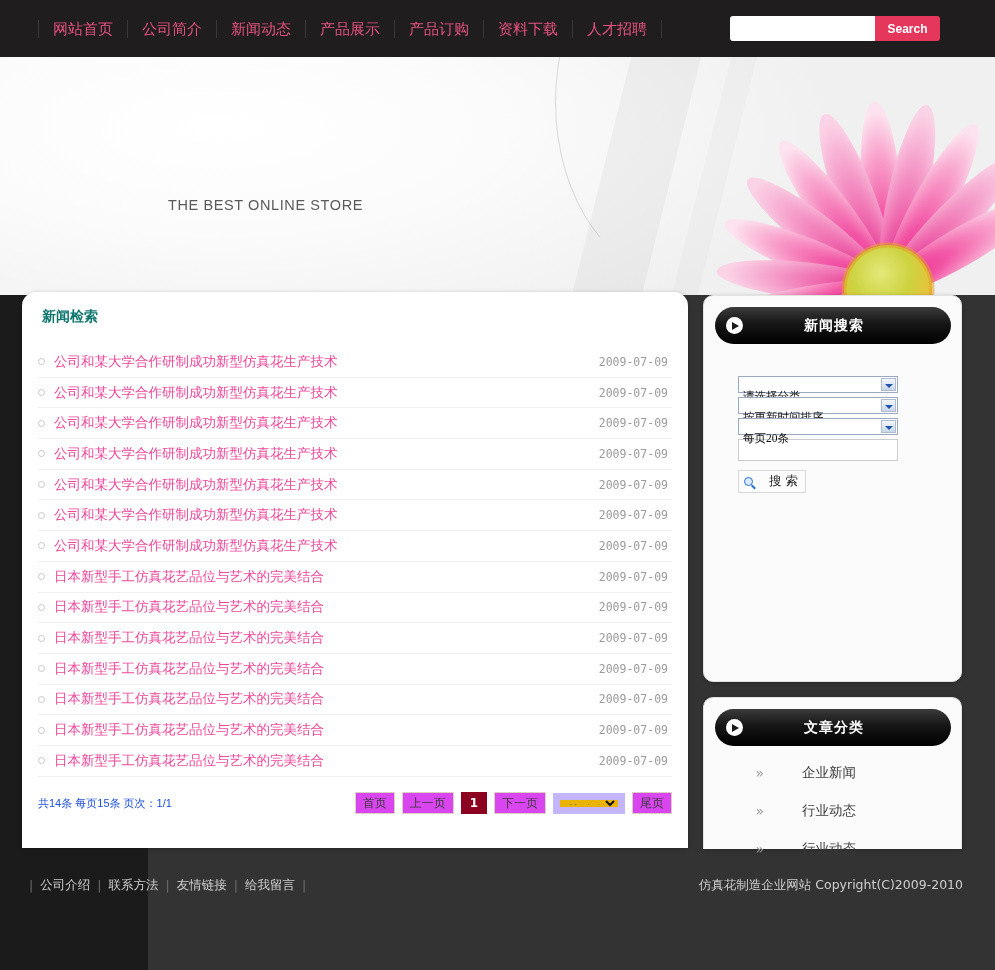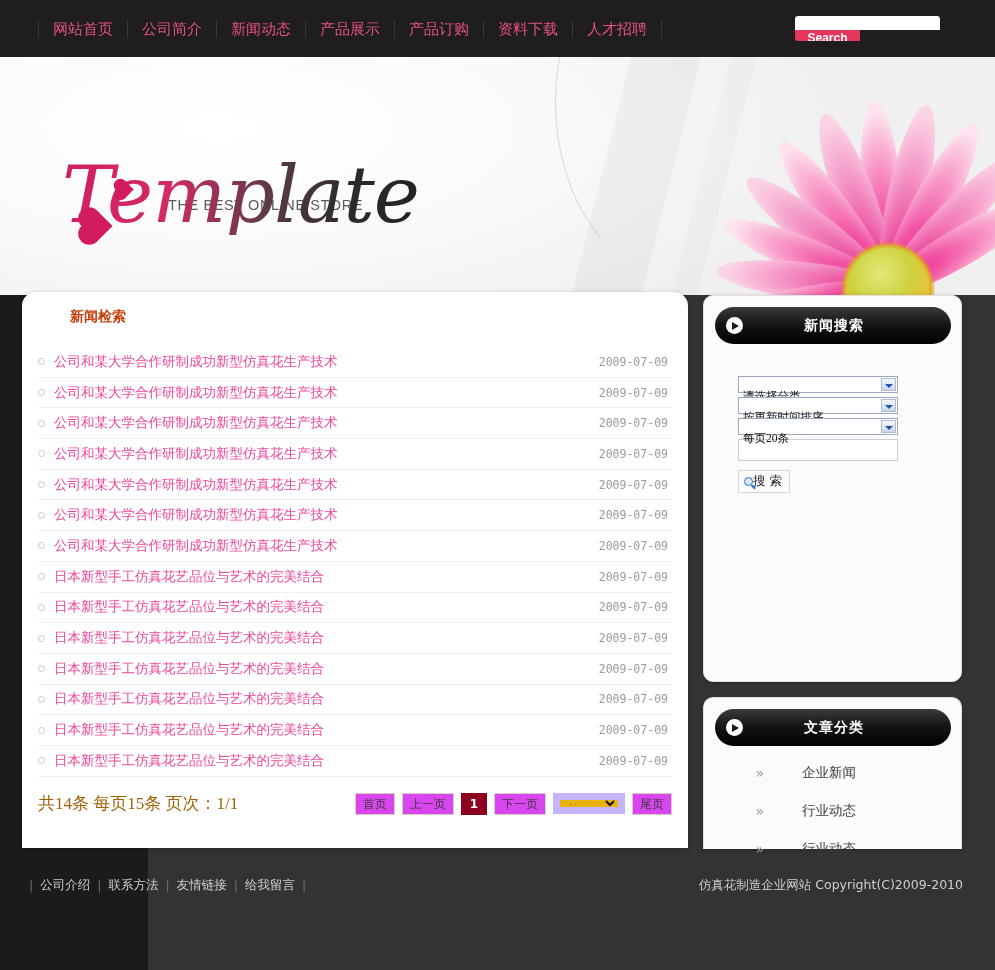--- a/index.html
+++ b/index.html
@@ -39,21 +39,21 @@
     border-right: 1px solid #3a3739;
     cursor: pointer;
     white-space: nowrap;
     text-decoration: none;
   }
   .nav-item:first-child { border-left: 1px solid #3a3739; }
 
   #search-wrap {
     position: absolute; right: 55px; top: 16px;
     display: flex; height: 25px;
-    border-radius: 3px; overflow: hidden; flex-direction: column;
+    border-radius: 3px; overflow: hidden;
   }
   #search-input {
     width: 145px; height: 25px; border: 0; outline: 0;
     background: #ffffff; padding: 0 6px;
     font-size: 12px; font-family: "Liberation Sans", sans-serif;
   }
   #search-btn {
     width: 65px; height: 25px; border: 0;
     background: #e5365c; color: #ffffff;
     font-size: 12px; font-weight: bold;
@@ -130,23 +130,22 @@
 
   
   #main-panel {
     position: absolute; left: 22px; top: 292px; width: 666px; height: 556px;
     background: #ffffff; z-index: 15;
     border-radius: 14px 14px 0 0;
     box-shadow: 0 1px 4px rgba(0,0,0,.25);
   }
   #main-title {
     position: absolute; left: 20px; top: 16px;
-    font-size: 14px; font-weight: bold; color: #c2410c;
+    font-size: 14px; font-weight: bold; color: #0f766e;
     font-family: "DejaVu Sans", sans-serif;
-    margin-left: 28px;
   }
   #news-list {
     position: absolute; left: 16px; top: 55px; width: 634px;
   }
   .news-row {
     display: flex; align-items: center;
     height: 30.7px;
     border-bottom: 1px solid #f0f0f0;
     cursor: pointer;
   }
@@ -163,22 +162,22 @@
   .news-date {
     font-family: "DejaVu Sans Mono", monospace;
     font-size: 11.5px; color: #9b9b9b; flex: 0 0 auto; padding-right: 4px;
   }
 
   #pager {
     position: absolute; left: 16px; top: 500px; width: 634px;
     display: flex; align-items: center; justify-content: space-between;
   }
   #pager-info {
-    font-family: Liberation Serif, serif;
-    font-size: 17px; color: #a16207;
+    font-family: Liberation Sans, sans-serif;
+    font-size: 11px; color: #1d4ed8;
   }
   #pager-ctrls { display: flex; align-items: center; gap: 7px; }
   .pg-btn {
     font-family: "DejaVu Sans", sans-serif;
     font-size: 12px; color: #3a3a3a;
     border: 1px solid #d9d0bf; background: #d946ef;
     padding: 3px 7px; line-height: 14px; cursor: pointer;
     border-radius: 1px;
   }
   .pg-cur {
@@ -246,21 +245,21 @@
     border-top: 4px solid #2255aa;
     border-left: 4px solid transparent;
     border-right: 4px solid transparent;
   }
   #kw-input {
     display: block; width: 160px; height: 22px; margin-top: 3px;
     border: 1px solid #cccccc; background: #fff; outline: none;
     font-family: "DejaVu Sans", sans-serif; font-size: 12px; padding: 0 4px;
   }
   #side-search-btn {
-    margin-top: 9px; display: inline-flex; align-items: center; gap: 0;
+    margin-top: 9px; display: inline-flex; align-items: center; gap: 16px;
     border: 1px solid #d8d8d8; background: #fcfcfc;
     padding: 2px 7px 2px 5px; cursor: pointer;
     font-family: "DejaVu Sans", sans-serif; font-size: 12.5px; color: #1a1a1a;
   }
   .mag {
     width: 9px; height: 9px; border: 1.6px solid #2a6fd0; border-radius: 50%;
     position: relative; flex: 0 0 auto; background: #dceaff;
   }
   .mag:after {
     content: ""; position: absolute; right: -4px; bottom: -3px;
@@ -363,25 +362,20 @@
         <ellipse rx="20" ry="96" fill="url(#pet2)" transform="rotate(12)  translate(0,-92)"></ellipse>
         <ellipse rx="20" ry="96" fill="url(#pet)" transform="rotate(28)  translate(0,-90)"></ellipse>
         <ellipse rx="19" ry="94" fill="url(#pet2)" transform="rotate(44)  translate(0,-88)"></ellipse>
         <ellipse rx="19" ry="90" fill="url(#pet)" transform="rotate(60)  translate(0,-84)"></ellipse>
       </g>
       <circle r="44" fill="url(#core)"></circle>
       <circle r="44" fill="none" stroke="#e2a023" stroke-width="5" opacity=".55"></circle>
     </g>
   </svg>
 
-  <div id="logo">
-    <div id="logo-word">Template</div>
-    <span class="heart" id="heart-big"></span>
-    <span class="heart" id="heart-small"></span>
-  </div>
   <div id="logo-sub">THE BEST ONLINE STORE</div>
 </div>
 
 <div id="main-panel">
   <div id="main-title">新闻检索</div>
 
   <div id="news-list">
       <div class="news-row">
         <span class="bullet"></span>
         <span class="news-title">公司和某大学合作研制成功新型仿真花生产技术</span>

